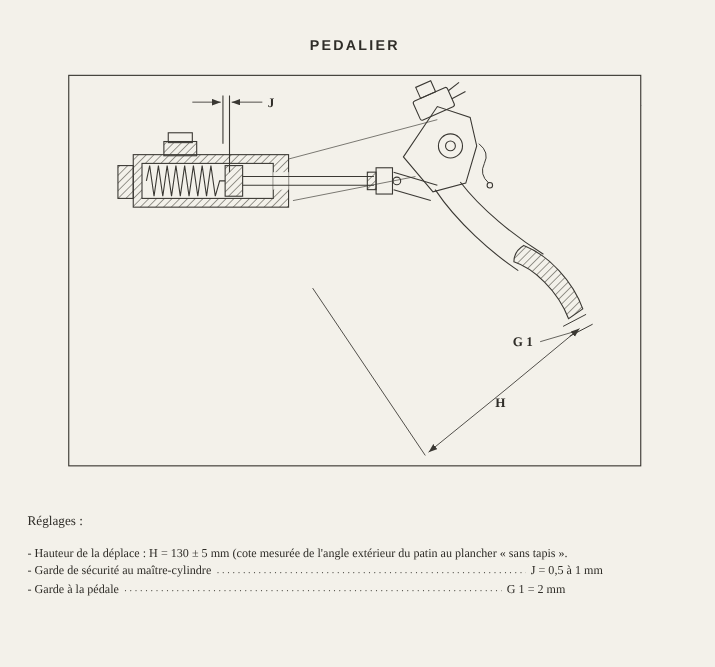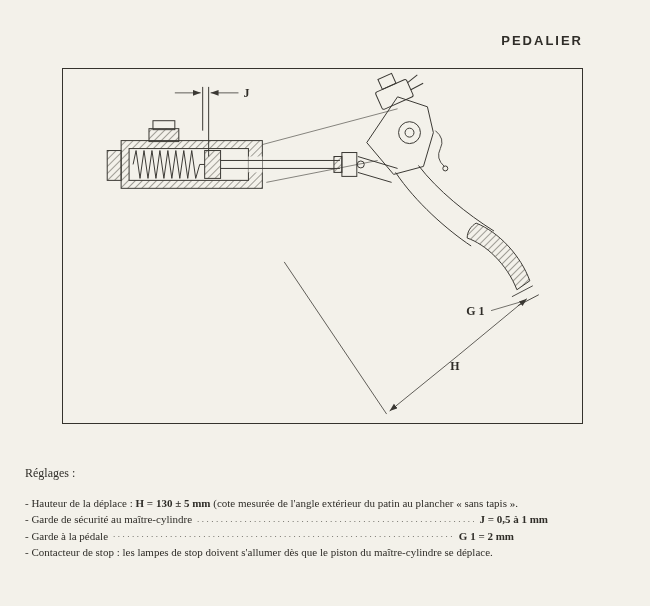--- a/index.html
+++ b/index.html
@@ -7,42 +7,42 @@
   body {
     width: 650px; height: 606px;
     position: relative;
     background: #f3f1ea;
     font-family: "Liberation Serif", serif;
     color: #2f2d28;
     overflow: hidden;
   }
   .title {
     position: absolute; top: 33px; left: 62px; width: 521px;
-    text-align: right;
+    text-align: center;
     font-family: "Liberation Sans", sans-serif;
     font-weight: bold; font-size: 13px; letter-spacing: 2px;
   }
   .ref {
     position: absolute; top: 53px; right: 66px;
     font-family: "Liberation Sans", sans-serif;
     font-size: 10px; letter-spacing: 1px; margin-top: 32px;
   }
   .ref .sub { font-size: 8px; vertical-align: sub; margin-left: 2px; }
   .figure {
     position: absolute; top: 68px; left: 62px;
     width: 521px; height: 356px;
     border: 1px solid #35332d;
     background: #f3f1ea;
   }
   .figure svg { display: block; width: 100%; height: 100%; }
   .notes { position: absolute; top: 466px; left: 25px; width: 608px; font-size: 11px; }
   .notes-heading { font-weight: normal; font-size: 12px; margin: 0 0 14px 0; }
   .note-line { margin: 0; line-height: 1.48; }
   .prefix { white-space: nowrap; }
-  .value { white-space: nowrap; font-weight: bold; }
+  .value { white-space: nowrap; font-weight: normal; }
   .leader-row { display: flex; align-items: baseline; }
   .leader {
     flex: 1 1 auto; overflow: hidden; white-space: nowrap;
     letter-spacing: 2.5px; font-size: 9px; color: #45433c;
     margin: 0 5px; position: relative; top: -1px;
   }
   .row-j { width: 523px; }
   .row-g1 { width: 489px; align-items: center; }
 </style>
 </head>
@@ -155,16 +155,15 @@
       <span class="leader">................................................................................................................</span>
       <span class="value">J = 0,5 à 1 mm</span>
     </p>
 
     <p class="note-line leader-row row-g1">
       <span class="prefix">- Garde à la pédale</span>
       <span class="leader">................................................................................................................</span>
       <span class="value">G 1 = 2 mm</span>
     </p>
 
-    <p class="note-line">- Contacteur de stop : les lampes de stop doivent s'allumer dès que le piston du maître-cylindre se déplace.</p>
   </div>
 
 </div>
 
 </body></html>

